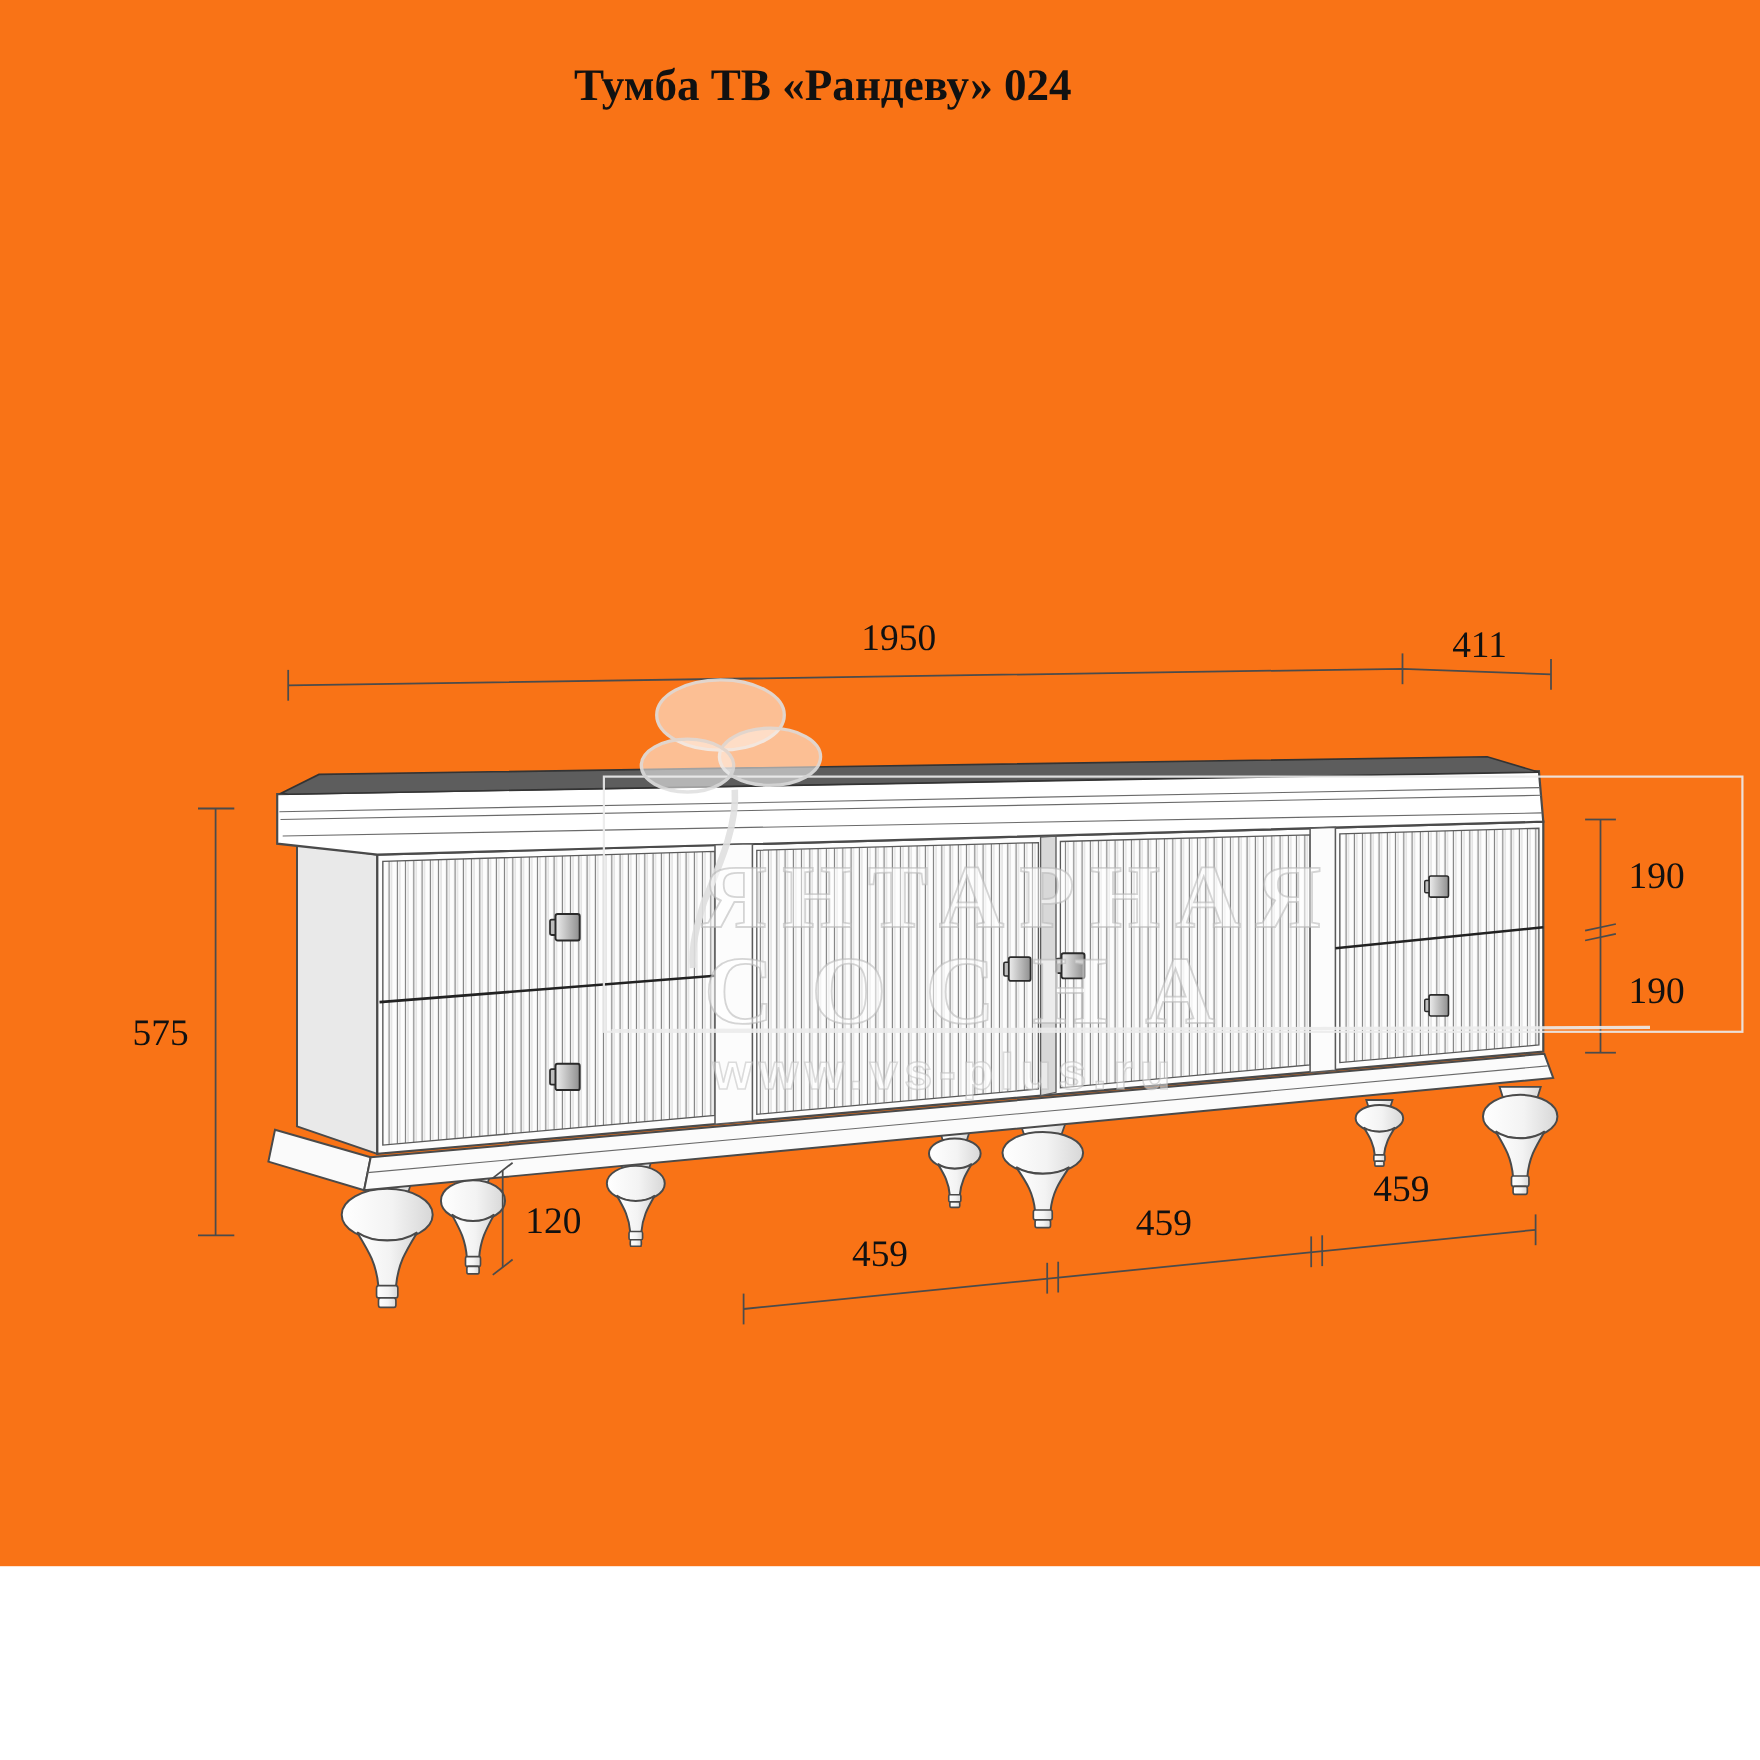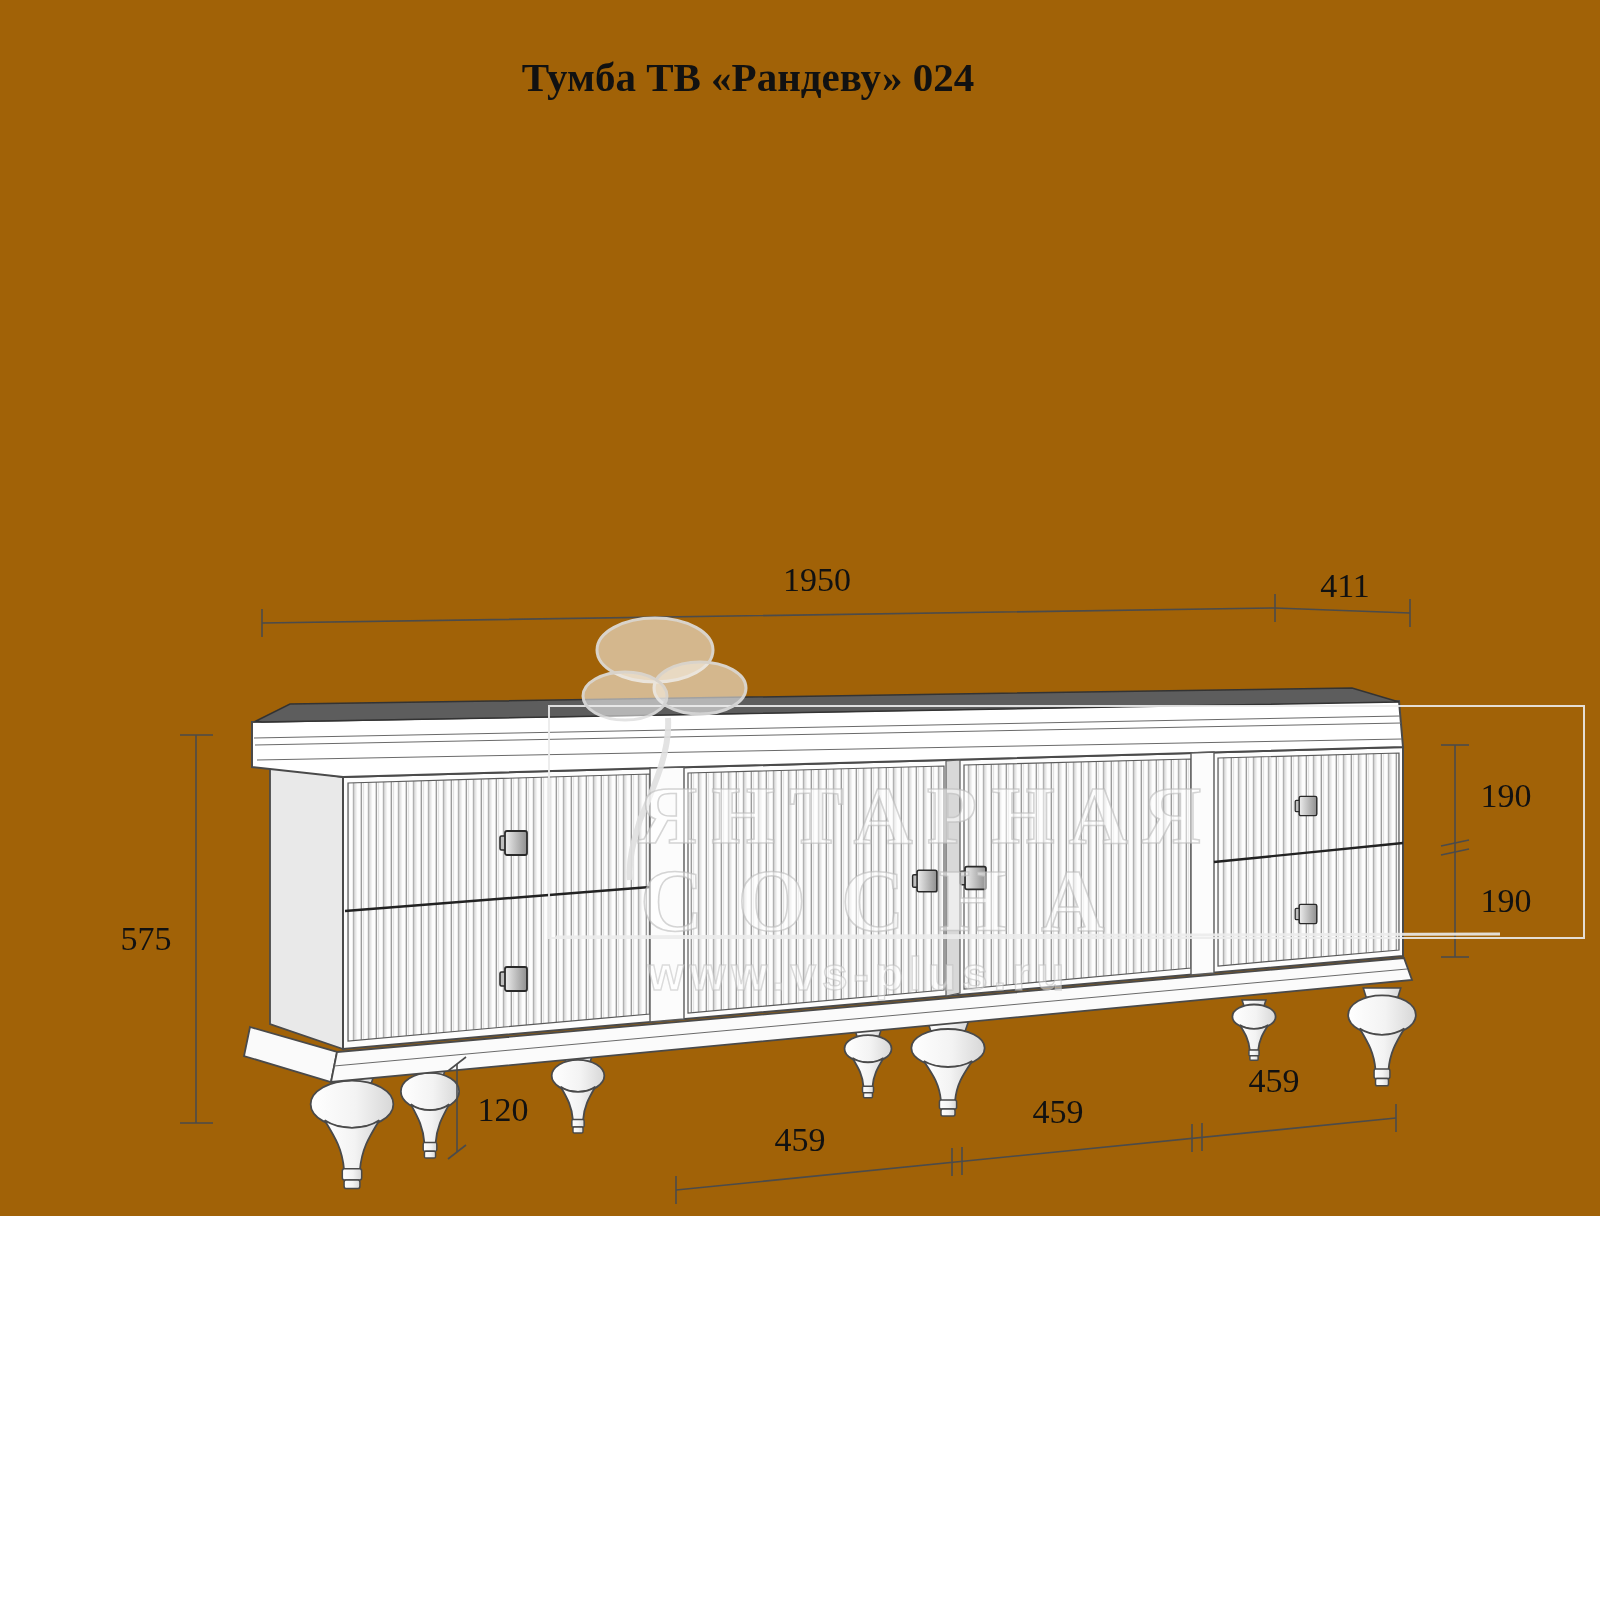--- a/index.html
+++ b/index.html
@@ -1,16 +1,16 @@
 <!DOCTYPE html>
 <html><head>
 <meta charset="utf-8">
 <style>
   html,body{margin:0;padding:0;background:#ffffff;}
-  .stage{position:relative;width:1600px;height:1216px;background:#a16207;overflow:hidden;
+  .stage{position:relative;width:1600px;height:1424px;background:#f97316;overflow:hidden;
          font-family:"Liberation Serif", serif;}
   svg{display:block;}
   text{fill:#111111;}
   .dim-label{font-size:34px;font-family:"Liberation Serif",serif;}
   .title-label{font-size:41px;font-weight:bold;font-family:"Liberation Serif",serif;}
   .wm-big{font-size:82px;font-weight:bold;letter-spacing:14px;
           fill:rgba(255,255,255,0.55);stroke:rgba(185,185,185,0.65);stroke-width:1.6px;
           font-family:"Liberation Serif",serif;}
   .wm-big2{font-size:88px;font-weight:bold;letter-spacing:34px;
           fill:rgba(255,255,255,0.55);stroke:rgba(185,185,185,0.65);stroke-width:1.6px;

